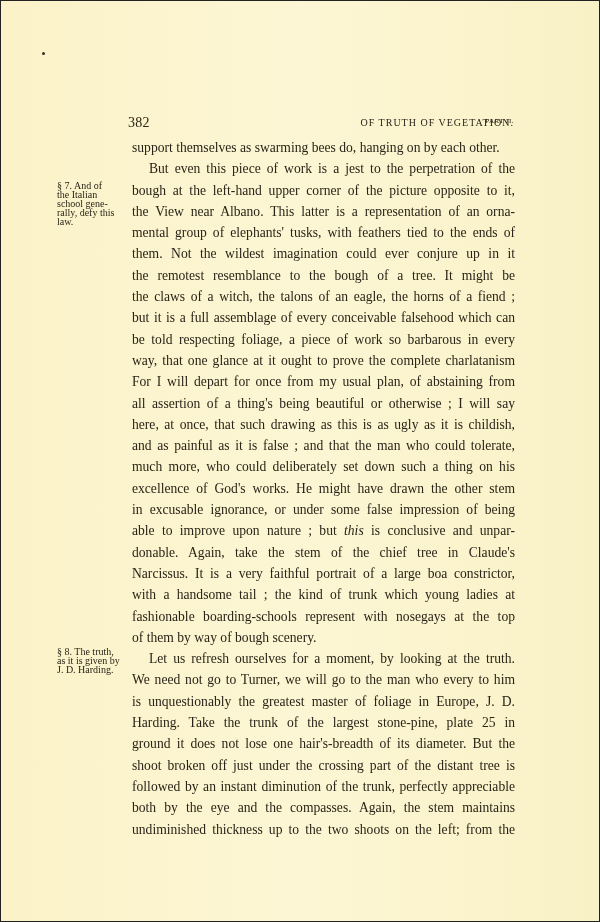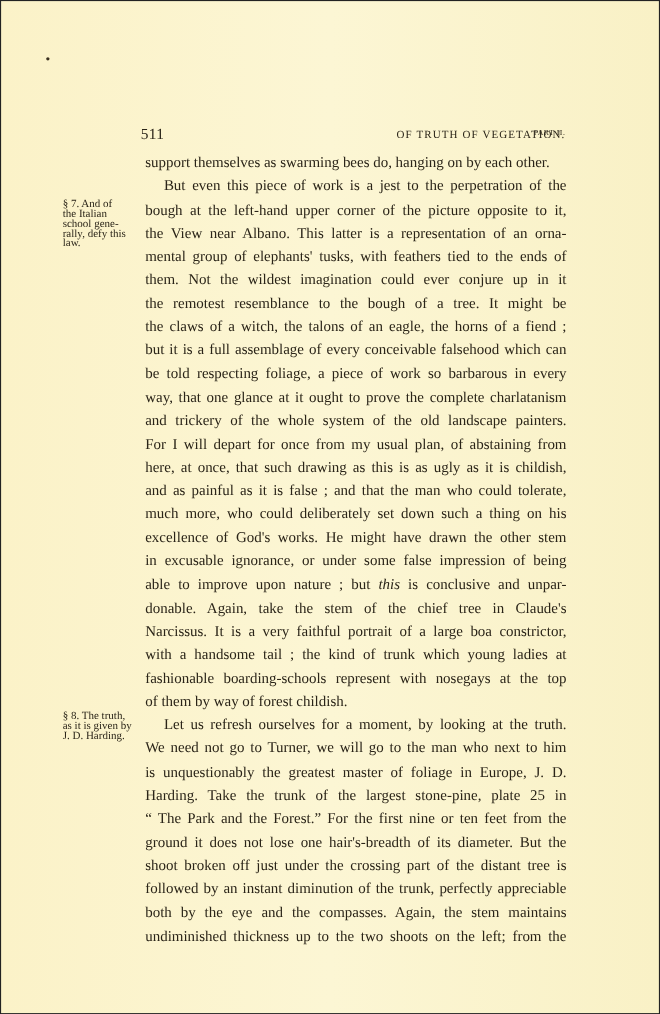--- a/index.html
+++ b/index.html
@@ -36,21 +36,21 @@
     }
     em { }
   </style>
 </head>
 <body>
 
 <div class="page">
   <span class="speck" style="left:41px;top:51px;"></span>
 
   <div class="running-head">
-    <span class="page-number">511</span>
+    <span class="page-number">382</span>
     <span class="chapter-title">OF TRUTH OF VEGETATION.</span>
     <span class="part-label">PART II.</span>
   </div>
 
   <div class="sidenote" style="top:180px;">
     <div>§ 7. And of</div>
     <div>the Italian</div>
     <div>school gene-</div>
     <div>rally, defy this</div>
     <div>law.</div>
@@ -67,37 +67,36 @@
     <span class="line indent">But even this piece of work is a jest to the perpetration of the</span>
     <span class="line">bough at the left-hand upper corner of the picture opposite to it,</span>
     <span class="line">the View near Albano.  This latter is a representation of an orna-</span>
     <span class="line">mental group of elephants' tusks, with feathers tied to the ends of</span>
     <span class="line">them.  Not the wildest imagination could ever conjure up in it</span>
     <span class="line">the remotest resemblance to the bough of a tree.  It might be</span>
     <span class="line">the claws of a witch, the talons of an eagle, the horns of a fiend ;</span>
     <span class="line">but it is a full assemblage of every conceivable falsehood which can</span>
     <span class="line">be told respecting foliage, a piece of work so barbarous in every</span>
     <span class="line">way, that one glance at it ought to prove the complete charlatanism</span>
-    <span class="line">and trickery of the whole system of the old landscape painters.</span>
     <span class="line">For I will depart for once from my usual plan, of abstaining from</span>
+    <span class="line">all assertion of a thing's being beautiful or otherwise ; I will say</span>
     <span class="line">here, at once, that such drawing as this is as ugly as it is childish,</span>
     <span class="line">and as painful as it is false ; and that the man who could tolerate,</span>
     <span class="line">much more, who could deliberately set down such a thing on his</span>
     <span class="line">excellence of God's works.  He might have drawn the other stem</span>
     <span class="line">in excusable ignorance, or under some false impression of being</span>
     <span class="line"><span>able to improve upon nature ; but</span> <em>this</em><span> is conclusive and unpar-</span></span>
     <span class="line">donable.  Again, take the stem of the chief tree in Claude's</span>
     <span class="line">Narcissus.  It is a very faithful portrait of a large boa constrictor,</span>
     <span class="line">with a handsome tail ; the kind of trunk which young ladies at</span>
     <span class="line">fashionable boarding-schools represent with nosegays at the top</span>
-    <span class="line last">of them by way of forest childish.</span>
+    <span class="line last">of them by way of bough scenery.</span>
     <span class="line indent">Let us refresh ourselves for a moment, by looking at the truth.</span>
-    <span class="line">We need not go to Turner, we will go to the man who next to him</span>
+    <span class="line">We need not go to Turner, we will go to the man who every to him</span>
     <span class="line">is unquestionably the greatest master of foliage in Europe, J. D.</span>
     <span class="line">Harding.  Take the trunk of the largest stone-pine, plate 25 in</span>
-    <span class="line">“ The Park and the Forest.”  For the first nine or ten feet from the</span>
     <span class="line">ground it does not lose one hair's-breadth of its diameter.  But the</span>
     <span class="line">shoot broken off just under the crossing part of the distant tree is</span>
     <span class="line">followed by an instant diminution of the trunk, perfectly appreciable</span>
     <span class="line">both by the eye and the compasses.  Again, the stem maintains</span>
     <span class="line">undiminished thickness up to the two shoots on the left; from the</span>
   </div>
 </div>
 
 </body></html>

